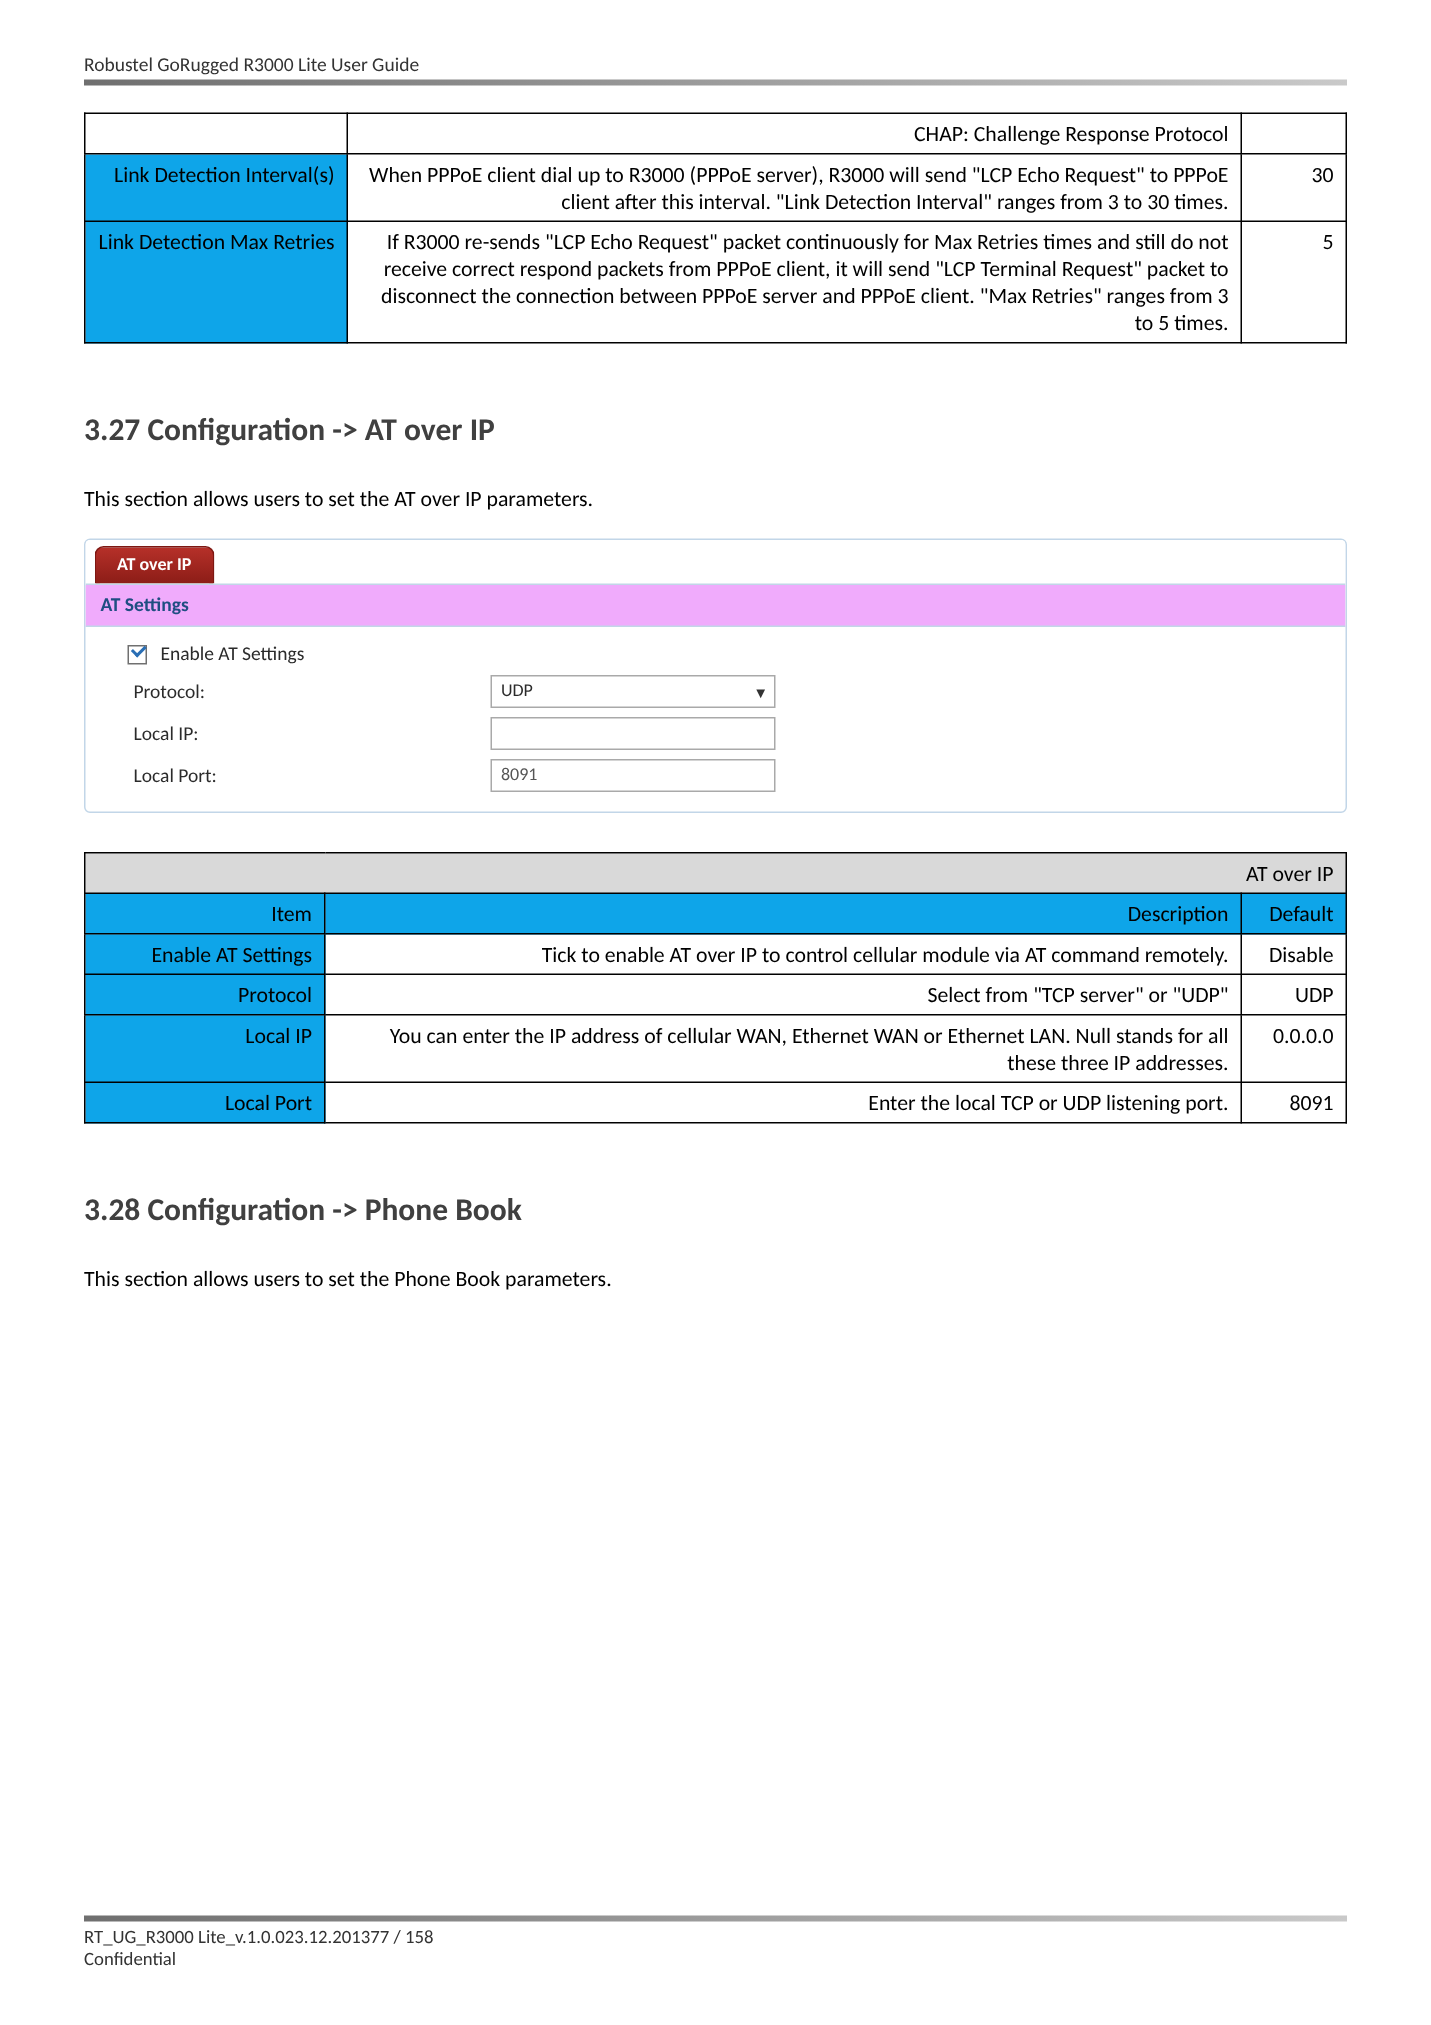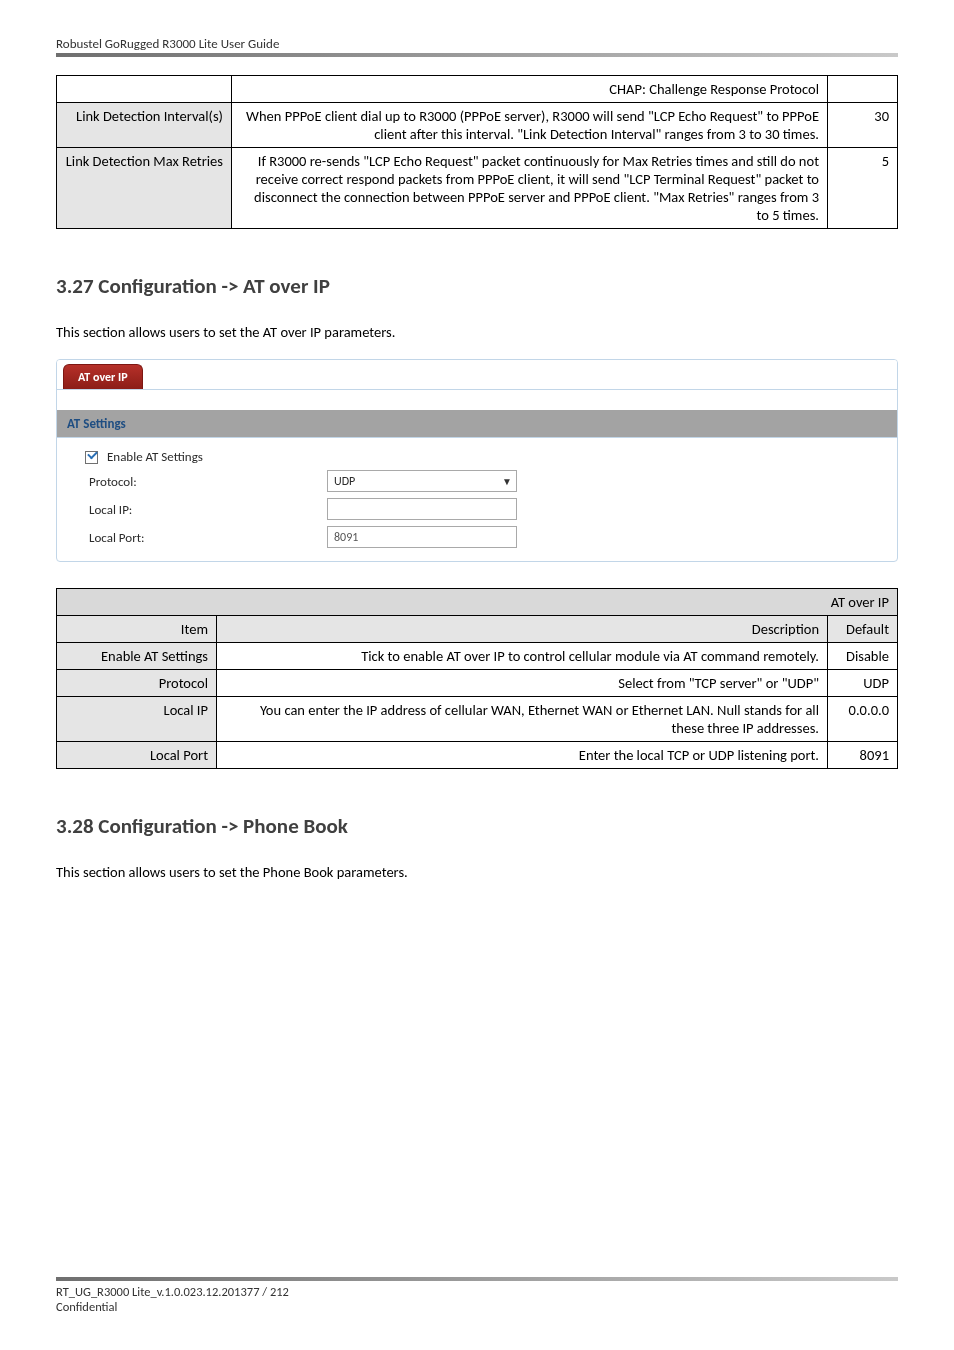--- a/index.html
+++ b/index.html
@@ -31,21 +31,21 @@
     border: 1px solid #000;
     padding: 4px 8px;
     vertical-align: top;
     text-align: right;
     font-weight: normal;
   }
   table.content-table .col1 { width: 175px; }
   table.content-table .col3 { width: 70px; }
   table.content-table .col1b { width: 160px; }
   table.content-table .col3b { width: 70px; }
-  .shade { background: #e5e5e5; }
+  .shade { background: #0ea5e9; }
   .section-heading {
     color: #404040;
     font-size: 21px;
     font-weight: bold;
     margin: 44px 0 24px 0;
   }
   .body-text {
     font-size: 14.5px;
     margin-bottom: 18px;
   }
@@ -68,27 +68,26 @@
     color: #fff;
     font-size: 12px;
     font-weight: bold;
     padding: 5px 14px;
     border-top-left-radius: 6px;
     border-top-right-radius: 6px;
     border: 1px solid #7d1712;
     border-bottom: none;
   }
   .panel-section-header {
-    background: #a3a3a3;
+    background: #f0abfc;
     color: #1f4e82;
     font-weight: bold;
     font-size: 13px;
     padding: 6px 10px;
     border-bottom: 1px solid #c2d6e8;
-    margin-top: 20px;
   }
   .form-grid {
     padding: 8px 10px 10px 10px;
     font-size: 13px;
     color: #2b2b2b;
   }
   .form-row {
     display: flex;
     align-items: center;
     padding: 3px 0;
@@ -261,20 +260,20 @@
   </table>
 
 <h2 class="section-heading">3.28  Configuration -&gt; Phone Book</h2>
 <p class="body-text">This section allows users to set the Phone Book parameters.</p>
 
 <div class="footer-wrap">
   <div class="footer-rule"></div>
   <div class="footer-row">
     <span>RT_UG_R3000 Lite_v.1.0.0</span>
     <span>23.12.2013</span>
-    <span>77 / 212</span>
+    <span>77 / 158</span>
   </div>
   <div class="footer-row">
     <span>Confidential</span>
     <span></span>
       <span></span>
   </div>
 </div>
 
 </body></html>

